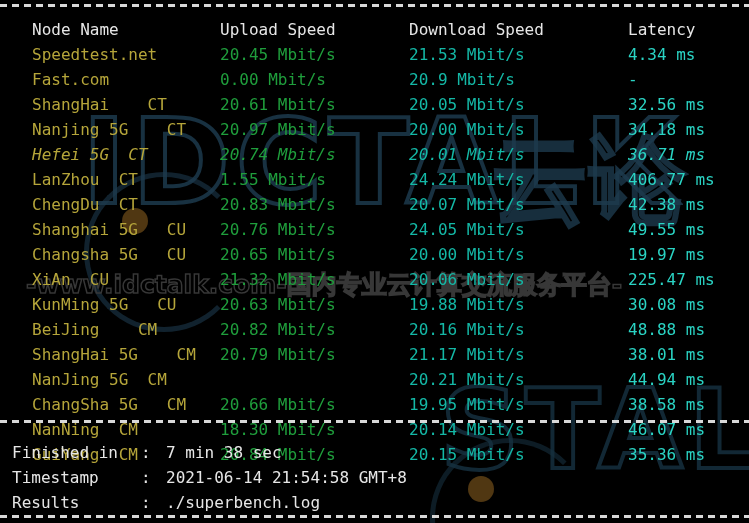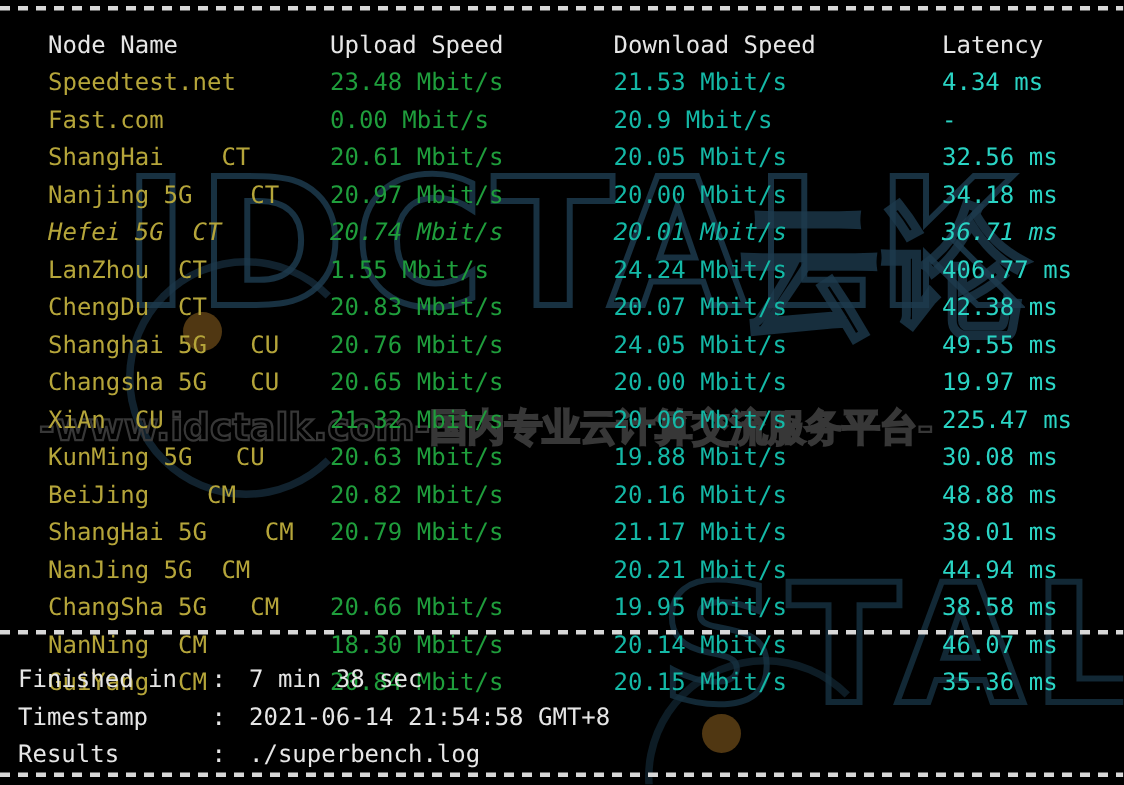--- a/index.html
+++ b/index.html
@@ -177,21 +177,21 @@
 
     <div class="row" id="header-row" style="top:17px;">
       <span class="col c-node hdr">Node Name</span>
       <span class="col c-up hdr">Upload Speed</span>
       <span class="col c-down hdr">Download Speed</span>
       <span class="col c-lat hdr">Latency</span>
     </div>
 
     <div class="row" style="top:42px;">
       <span class="col c-node v-node">Speedtest.net</span>
-      <span class="col c-up v-up">23.48 Mbit/s</span>
+      <span class="col c-up v-up">20.45 Mbit/s</span>
       <span class="col c-down v-down">21.53 Mbit/s</span>
       <span class="col c-lat v-lat">4.34 ms</span>
     </div>
     <div class="row" style="top:67px;">
       <span class="col c-node v-node">Fast.com</span>
       <span class="col c-up v-up">0.00 Mbit/s</span>
       <span class="col c-down v-down">20.9 Mbit/s</span>
       <span class="col c-lat v-lat">-</span>
     </div>
     <div class="row" style="top:92px;">

